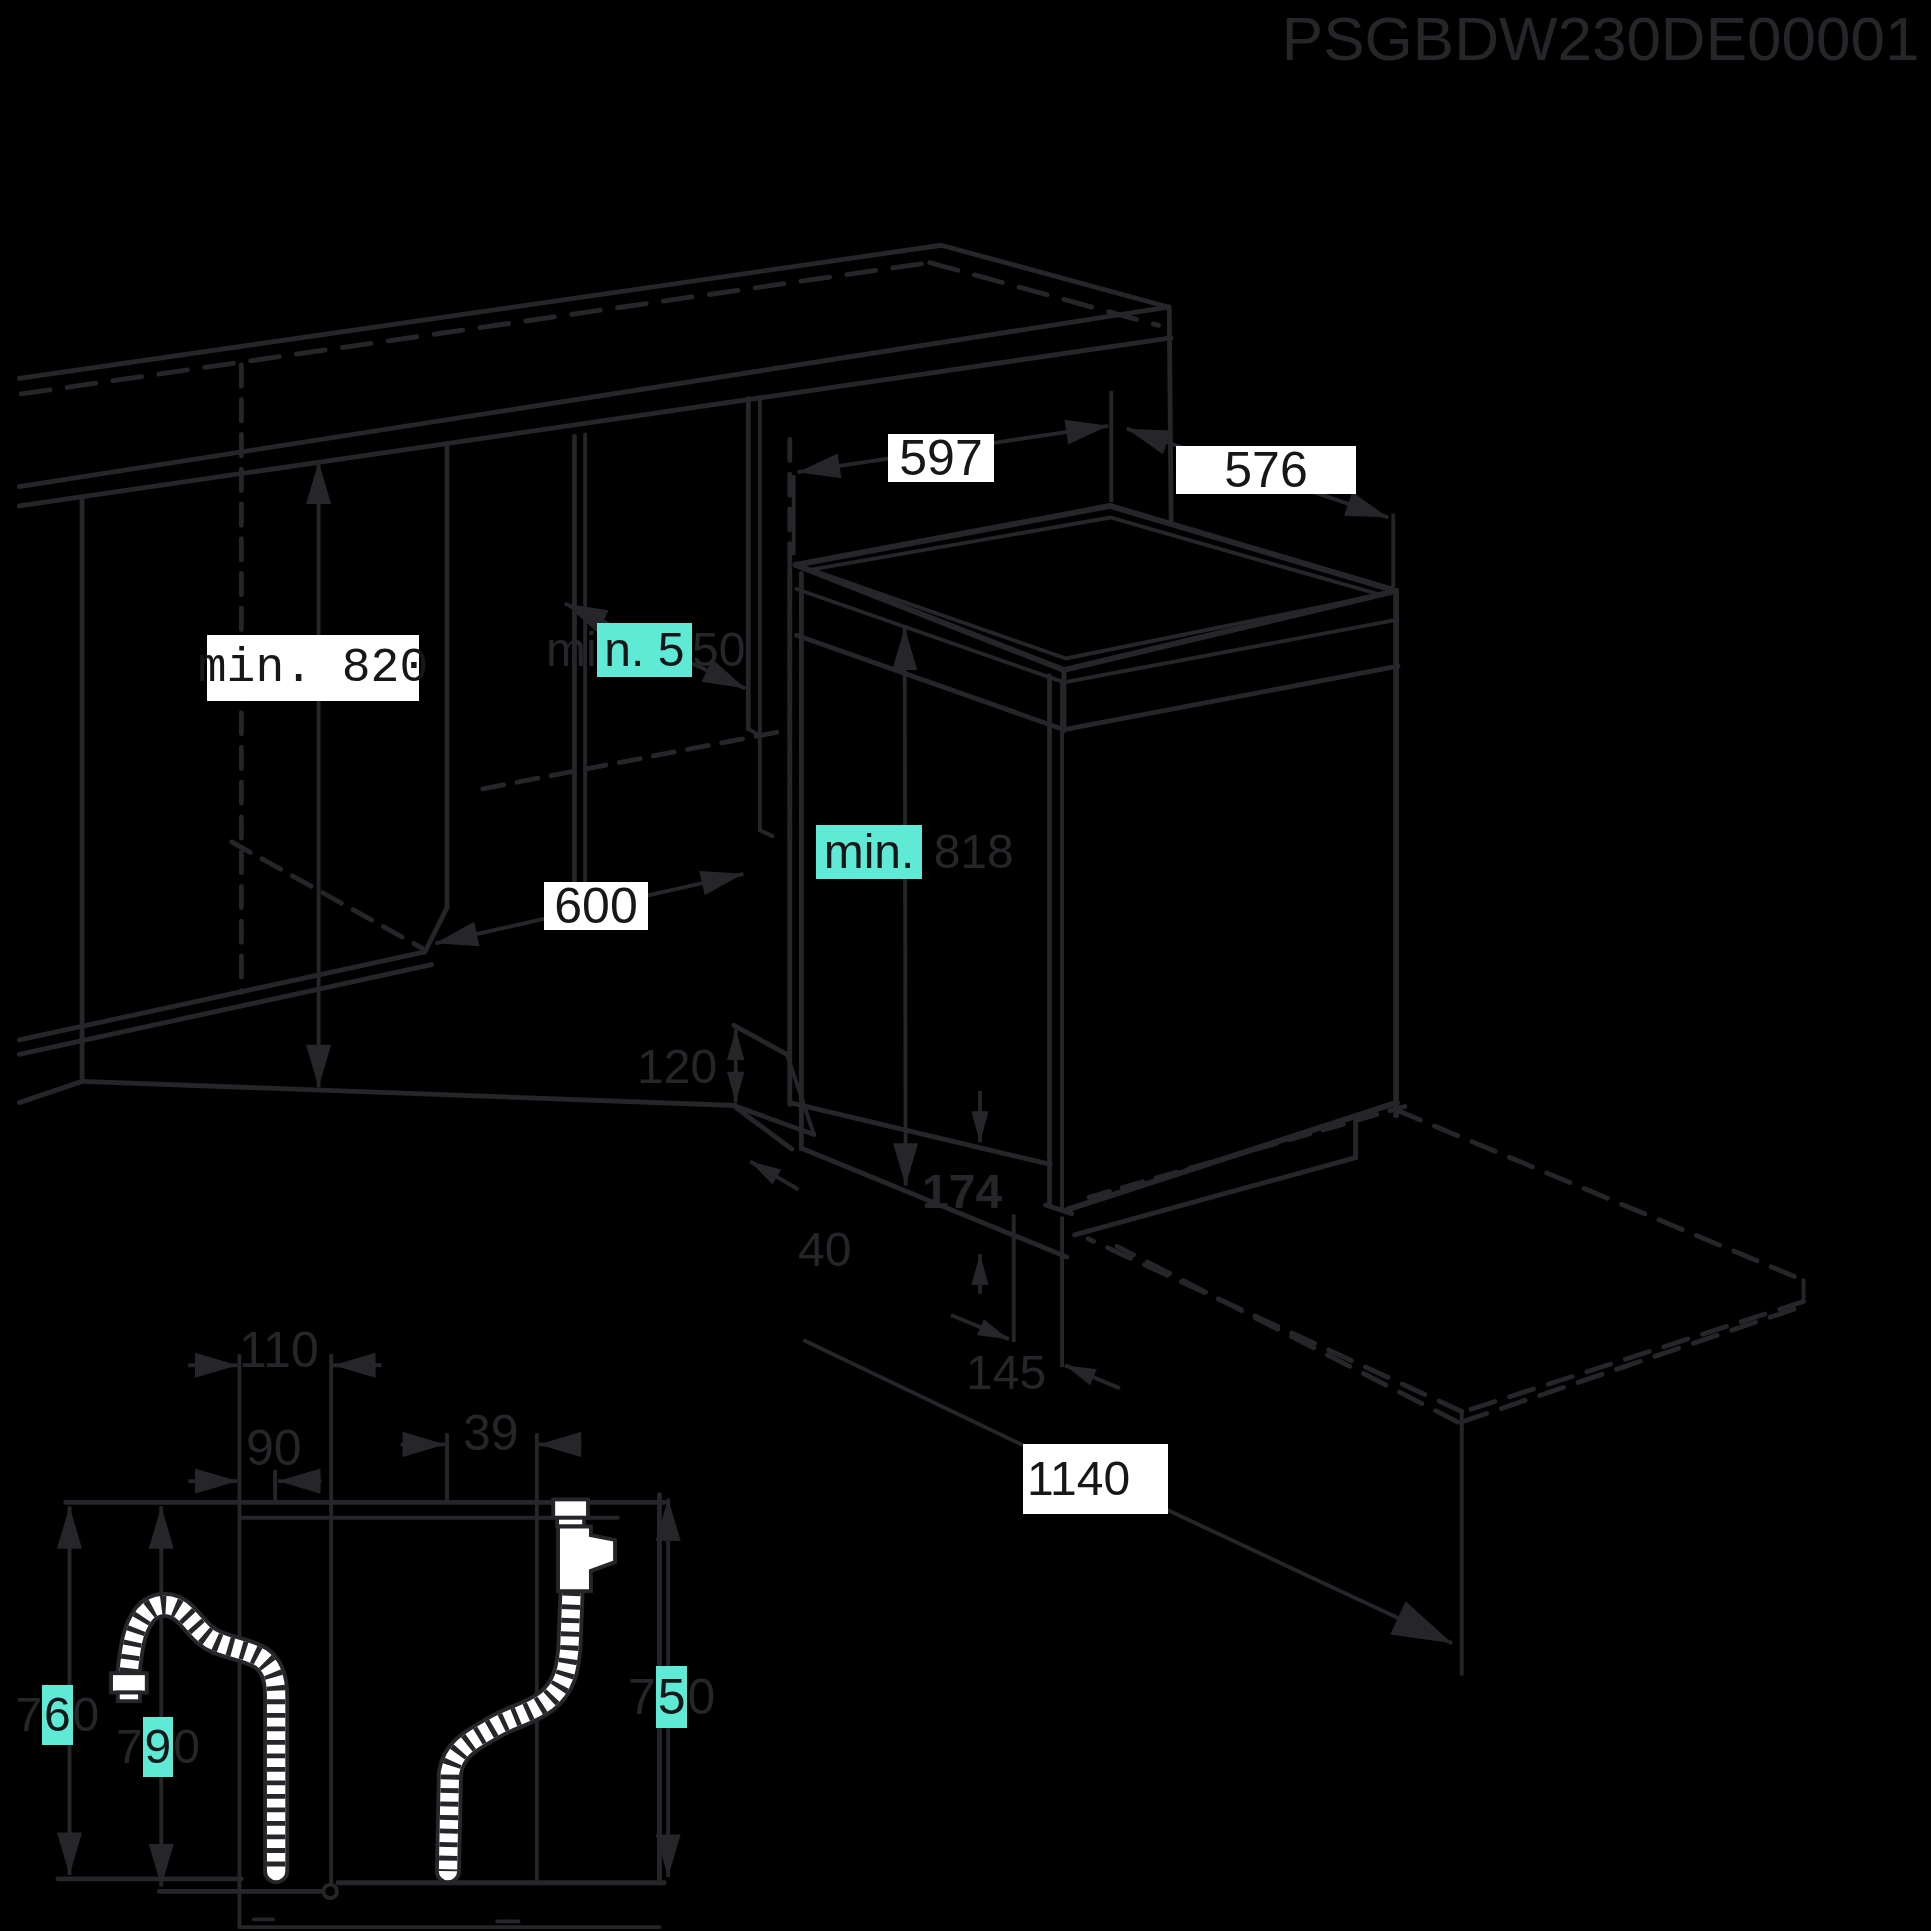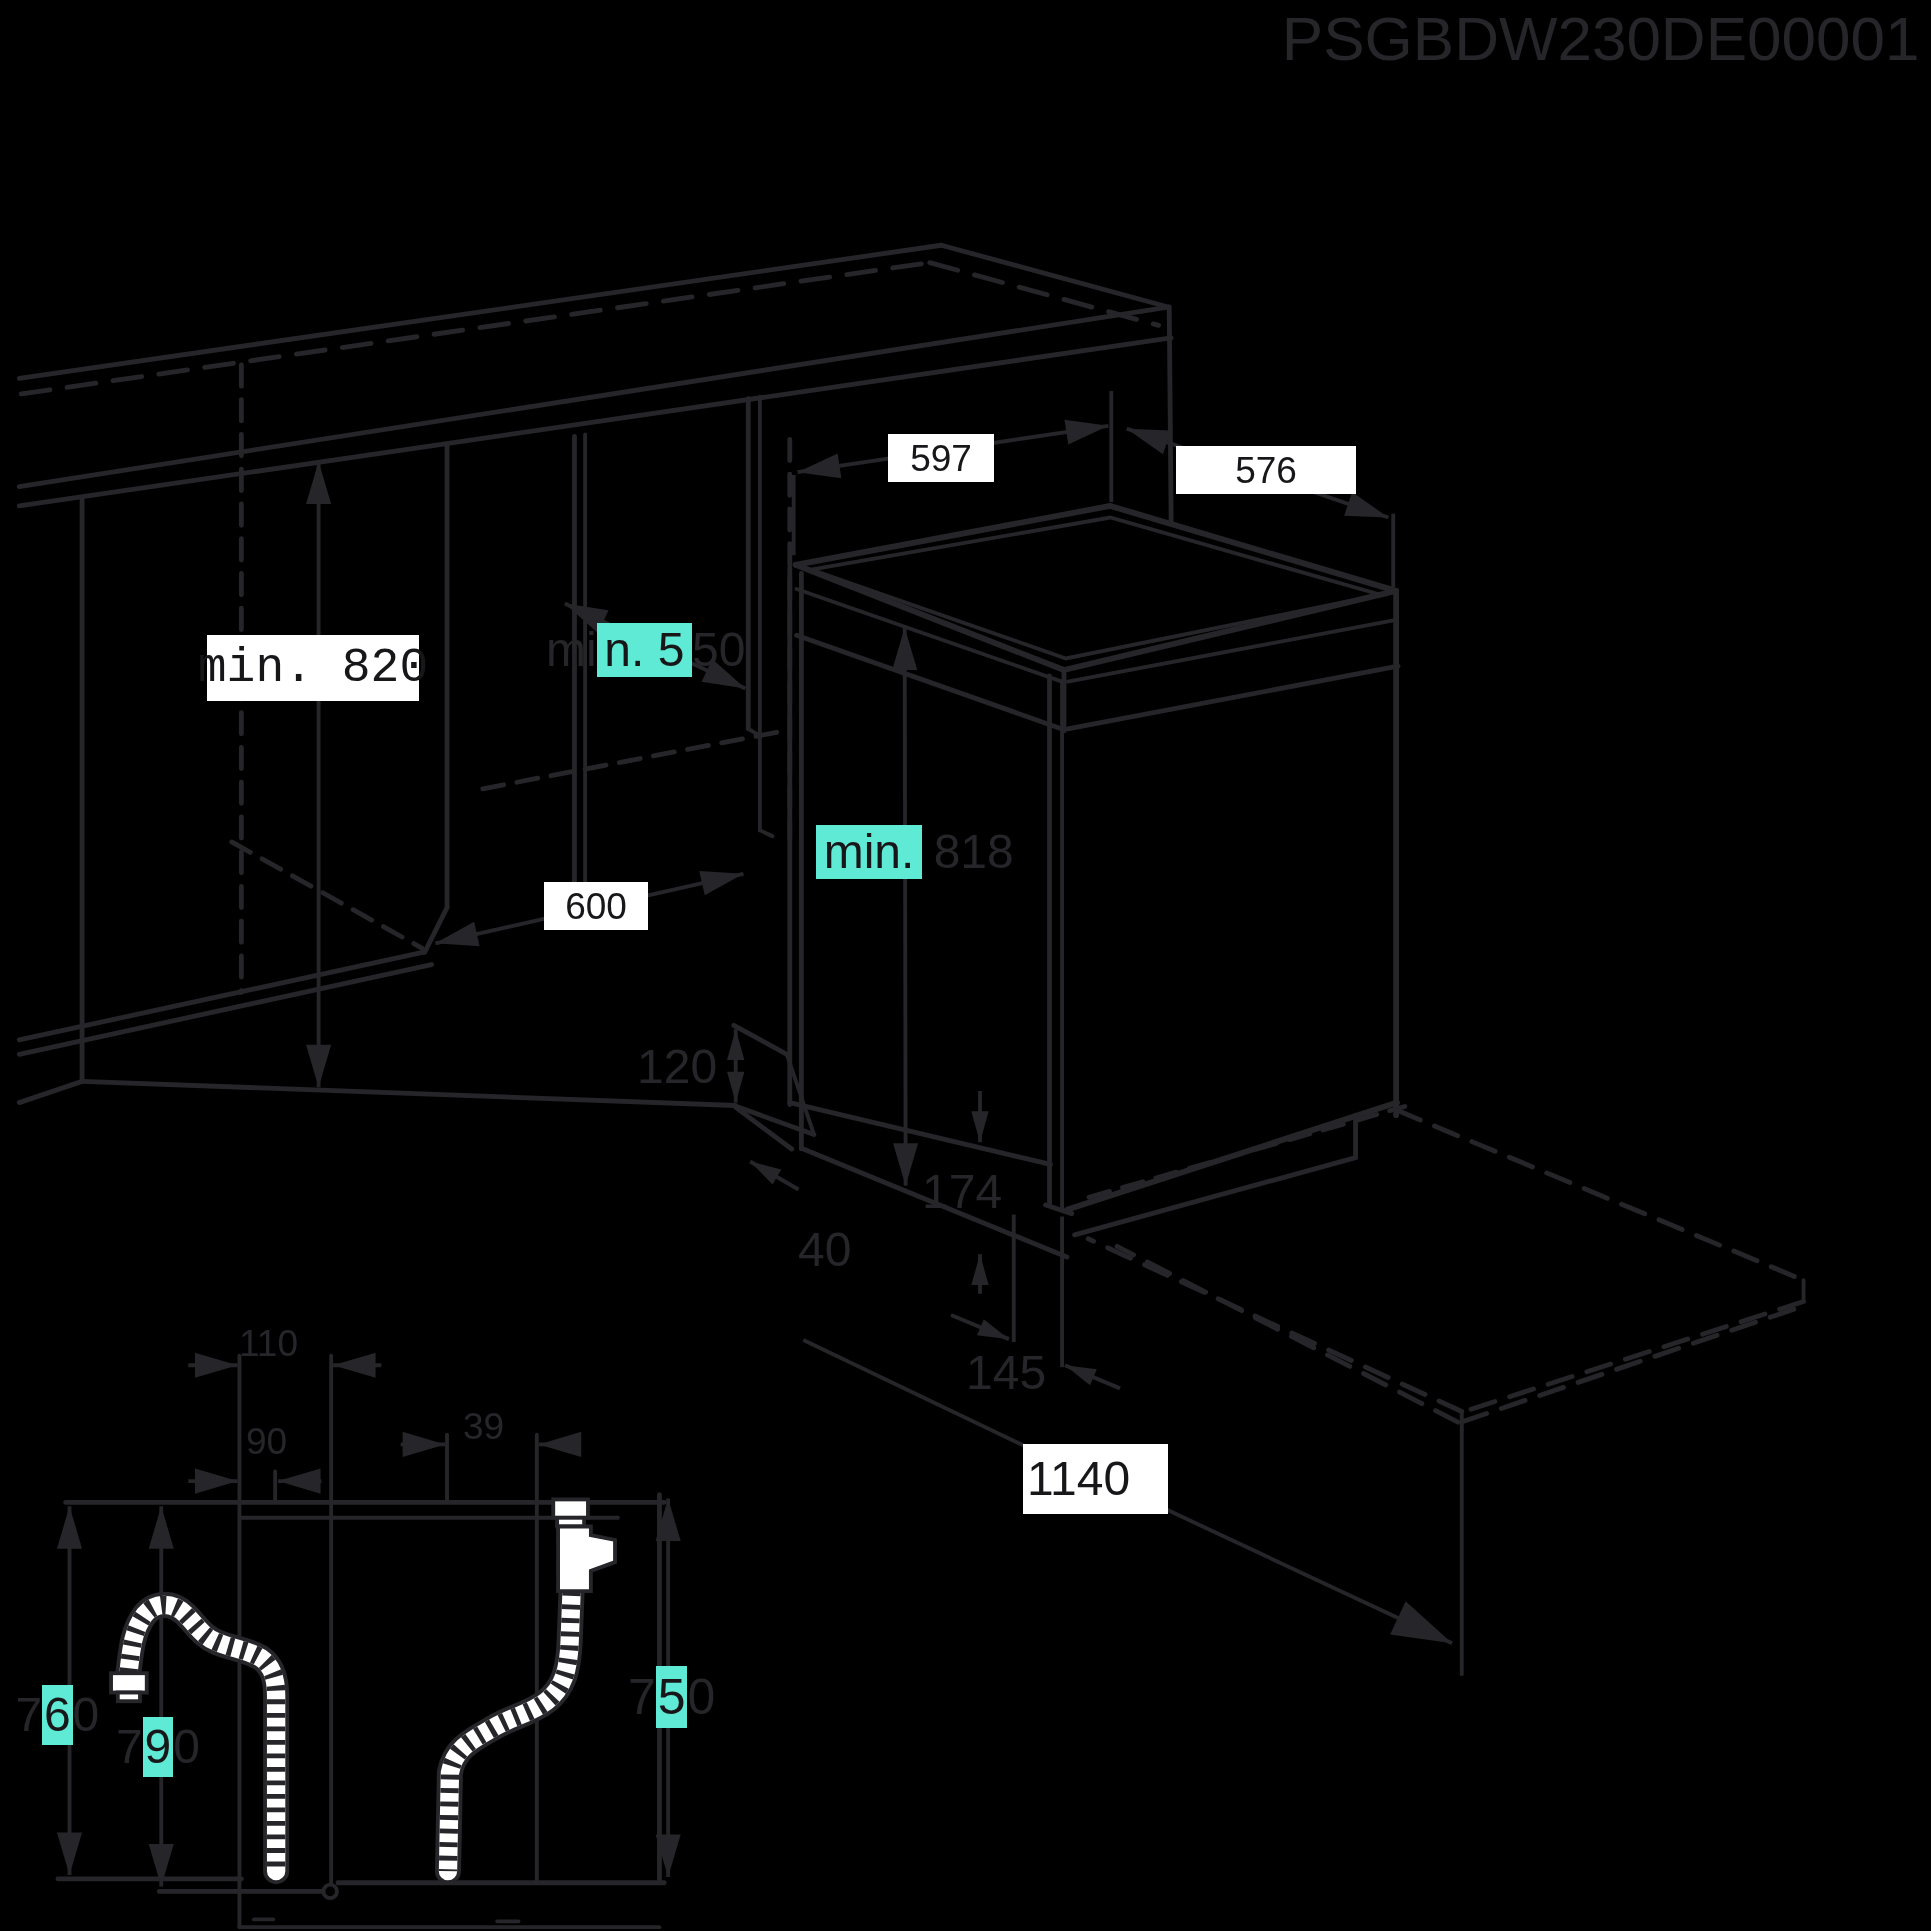--- a/index.html
+++ b/index.html
@@ -5,21 +5,21 @@
   html,body{margin:0;padding:0;background:#000;}
   .stage{position:relative;width:1931px;height:1931px;background:#000000;overflow:hidden;
          font-family:"Liberation Sans",sans-serif;}
   .stage svg{position:absolute;left:0;top:0;}
   .lbl{position:absolute;color:#26262a;white-space:nowrap;line-height:1;display:flex;align-items:center;}
   .lblbox{position:absolute;background:#ffffff;color:#17171a;display:flex;align-items:center;
           justify-content:center;white-space:nowrap;line-height:1;}
   .boxseg{background:#5eead4;color:#17171a;padding:2.9px 7.7px;}
   .inkseg{color:#26262a;}
   .gap-l{margin-left:11.6px;}
-  .fs48{font-size:37px;} .fs50{font-size:48px;} .fs52{font-size:50px;}
+  .fs48{font-size:50px;} .fs50{font-size:48px;} .fs52{font-size:50px;}
   .partnum{position:absolute;top:7.7px;right:11.6px;color:#26262a;font-size:62px;line-height:1;}
 </style>
 </head>
 <body>
 
 <div class="stage">
 
 <svg width="1931" height="1931" viewBox="0 0 2000 2000">
   <defs>
     <marker id="ahE" markerUnits="userSpaceOnUse" markerWidth="48" markerHeight="30" refX="46" refY="15" orient="auto">
@@ -203,21 +203,21 @@
 </div>
 
 <div class="lbl fs50" style="left:816px;top:825px;">
   <span class="boxseg">min.</span>
       <span class="inkseg gap-l">818</span>
 </div>
 
 <div class="lblbox fs48" style="left:544px;top:882px;width:104px;height:48px;">600</div>
 
 <div class="lbl fs50" style="left:637px;top:1043px;">120</div>
-<div class="lbl fs50" style="left:922px;top:1168px;">174</div>
+<div class="lbl fs50" style="left:922px;top:1168px;font-weight:bold;">174</div>
 <div class="lbl fs50" style="left:798px;top:1226px;">40</div>
 <div class="lbl fs50" style="left:966px;top:1349px;">145</div>
 
 <div class="lblbox fs50" style="left:1023px;top:1444px;width:141px;height:70px;justify-content:flex-start;padding-left:3.9px;">1140</div>
 
 <div class="lbl fs48" style="left:239px;top:1325px;">110</div>
 <div class="lbl fs48" style="left:246px;top:1423px;">90</div>
 <div class="lbl fs48" style="left:463px;top:1408px;">39</div>
 
 <div class="lbl fs50" style="left:15.4px;top:1685px;">

